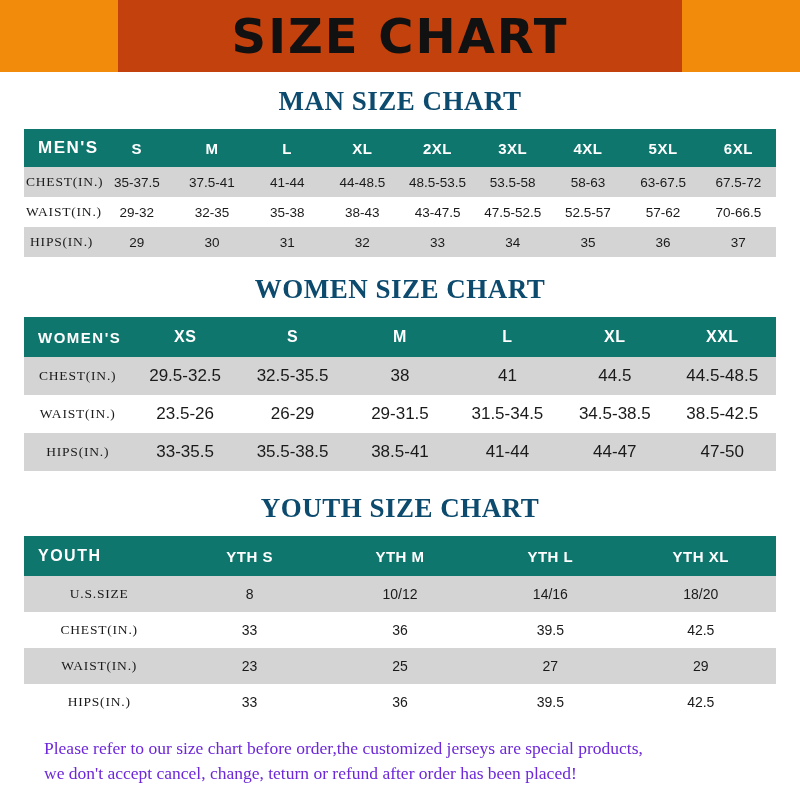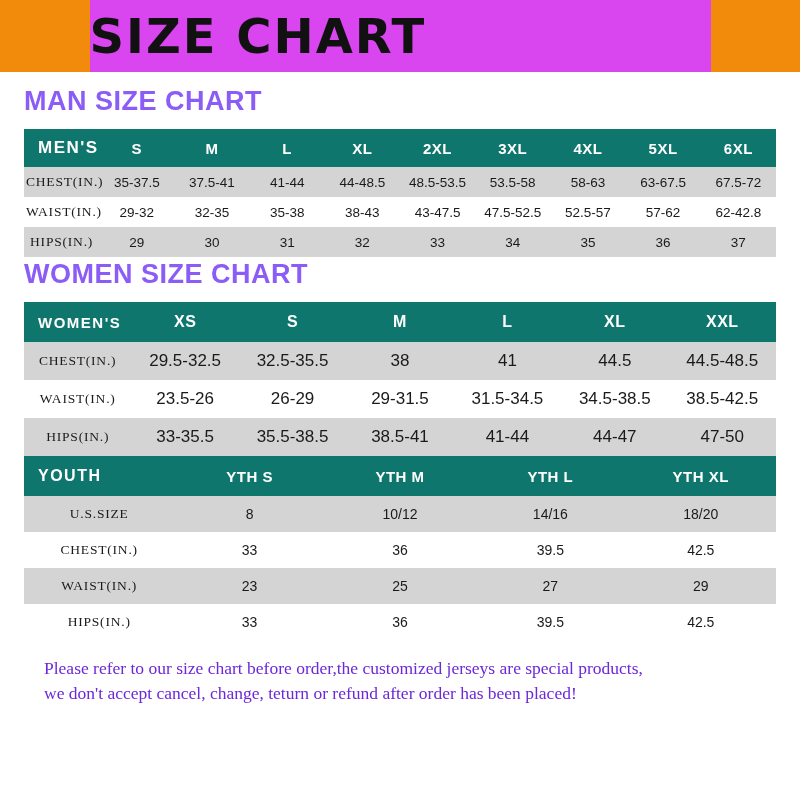--- a/index.html
+++ b/index.html
@@ -23,51 +23,51 @@
   
   .banner {
     position: relative;
     height: 72px;
     background: #f28b0c;
     display: flex;
     align-items: center;
     justify-content: center;
   }
   .banner-inner {
-    background: #d946ef;
-    width: 621px;
+    background: #c2410c;
+    width: 564px;
     height: 72px;
     display: flex;
     align-items: center;
-    justify-content: flex-start;
+    justify-content: center;
   }
   .banner-title {
     font-family: "DejaVu Sans", sans-serif;
     font-weight: bold;
     font-size: 48px;
     letter-spacing: 2px;
     color: #111111;
     line-height: 1;
   }
 
   .content {
     padding: 0 24px;
     box-sizing: border-box;
   }
 
   .section-title {
-    text-align: left;
-    font-family: Liberation Sans, sans-serif;
+    text-align: center;
+    font-family: Liberation Serif, serif;
     font-weight: bold;
     font-size: 27px;
-    color: #8b5cf6;
+    color: #0c4a6e;
     letter-spacing: 0.5px;
   }
   .t-man { margin: 14px 0 12px 0; }
-  .t-women { margin: 2px 0 12px 0; }
+  .t-women { margin: 17px 0 12px 0; }
   .t-youth { margin: 22px 0 12px 0; }
 
   table.size-table {
     width: 100%;
     border-collapse: collapse;
     table-layout: fixed;
   }
   table.size-table th,
   table.size-table td {
     text-align: center;
@@ -169,21 +169,21 @@
         <tr class="light">
           <td class="rowlabel">WAIST(IN.)</td>
           <td>29-32</td>
           <td>32-35</td>
           <td>35-38</td>
           <td>38-43</td>
           <td>43-47.5</td>
           <td>47.5-52.5</td>
           <td>52.5-57</td>
           <td>57-62</td>
-          <td>62-42.8</td>
+          <td>70-66.5</td>
         </tr>
         <tr class="shade">
           <td class="rowlabel">HIPS(IN.)</td>
           <td>29</td>
           <td>30</td>
           <td>31</td>
           <td>32</td>
           <td>33</td>
           <td>34</td>
           <td>35</td>
@@ -230,20 +230,21 @@
           <td>33-35.5</td>
           <td>35.5-38.5</td>
           <td>38.5-41</td>
           <td>41-44</td>
           <td>44-47</td>
           <td>47-50</td>
         </tr>
       </tbody>
     </table>
 
+    <h2 class="section-title t-youth">YOUTH SIZE CHART</h2>
     <table class="size-table youth-table">
       <thead>
         <tr>
           <th class="rowlabel">YOUTH</th>
           <th>YTH S</th>
           <th>YTH M</th>
           <th>YTH L</th>
           <th>YTH XL</th>
         </tr>
       </thead>

